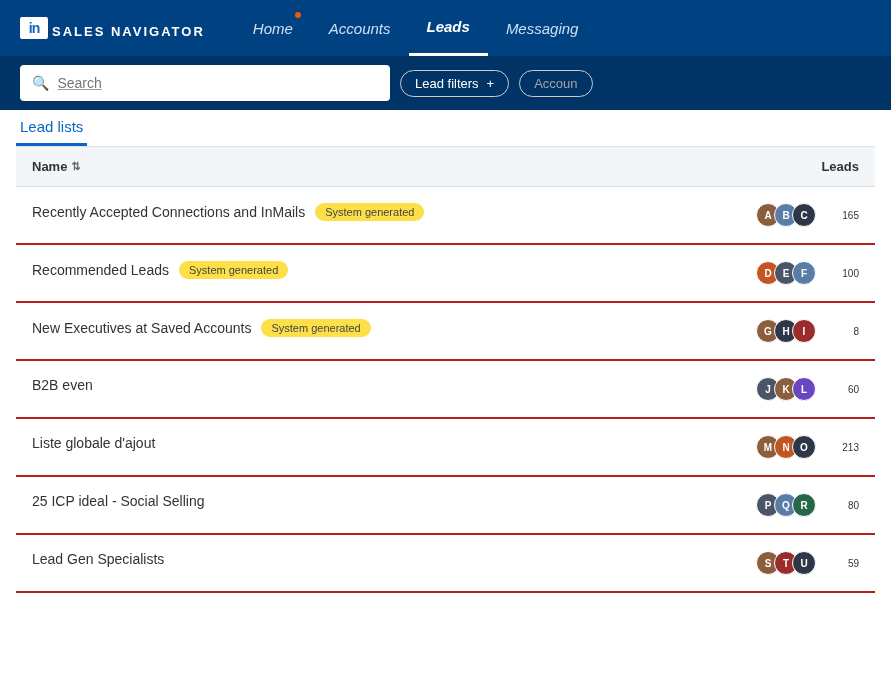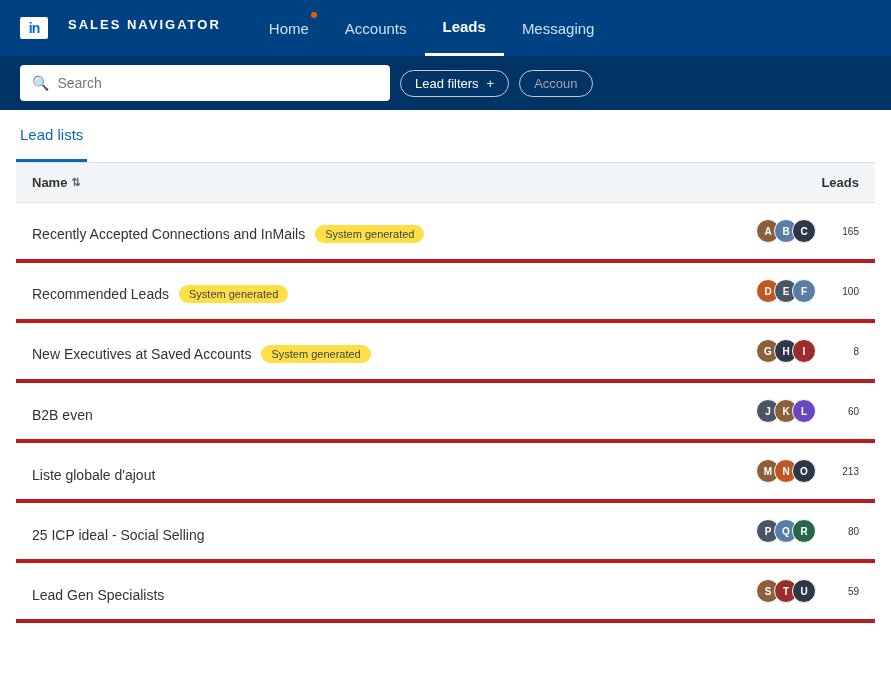--- a/index.html
+++ b/index.html
@@ -9,22 +9,22 @@
     .top-nav {
       background: #004182;
       height: 56px;
       display: flex;
       align-items: center;
       padding: 0 20px;
       gap: 0;
     }
     .nav-logo {
       display: flex;
-      align-items: flex-start;
-      gap: 20px;
+      align-items: flex-end;
+      gap: 4px;
       margin-right: 30px;
     }
     .linkedin-icon {
       background: #fff;
       color: #0a66c2;
       font-weight: 900;
       font-size: 14px;
       width: 28px;
       height: 22px;
       display: flex;
@@ -38,20 +38,21 @@
       font-size: 13px;
       letter-spacing: 2px;
       font-weight: 600;
       text-transform: uppercase;
     }
     .nav-items {
       display: flex;
       align-items: flex-start;
       gap: 0;
       flex: 1;
+      font-style: italic;
     }
     .nav-item {
       color: #cce0f5;
       font-size: 15px;
       padding: 0 18px;
       height: 56px;
       display: flex;
       align-items: center;
       cursor: pointer;
       position: relative;
@@ -95,20 +96,21 @@
       color: #666;
       font-size: 14px;
     }
     .search-input {
       border: none;
       outline: none;
       font-size: 14px;
       color: #999;
       background: transparent;
       width: 100%;
+      text-decoration: underline;
     }
     .filter-btn {
       background: transparent;
       border: 1px solid #ccc;
       color: #fff;
       border-radius: 20px;
       padding: 5px 14px;
       font-size: 13px;
       cursor: pointer;
       display: flex;
@@ -133,21 +135,21 @@
       background: #fff;
     }
 
     
     .tabs-row {
       display: flex;
       border-bottom: 1px solid #e0e0e0;
       margin-bottom: 0;
     }
     .tab {
-      padding: 16px 4px;
+      padding: 8px 4px;
       font-size: 15px;
       cursor: pointer;
       margin-right: 24px;
       color: #333;
     }
     .tab.active {
       color: #0a66c2;
       border-bottom: 3px solid #0a66c2;
       font-weight: 500;
     }
@@ -179,22 +181,22 @@
       font-weight: 600;
       color: #333;
     }
     .sort-icon {
       color: #666;
       font-size: 11px;
     }
     .table-row {
       display: flex;
       padding: 16px 16px;
-      border-bottom: 4px solid #b91c1c;
-      align-items: flex-end;
+      border-bottom: 2px solid #b91c1c;
+      align-items: flex-start;
       cursor: pointer;
     }
     .row-name-area {
       flex: 1;
       display: flex;
       align-items: center;
       gap: 10px;
     }
     .row-name {
       font-size: 14px;

